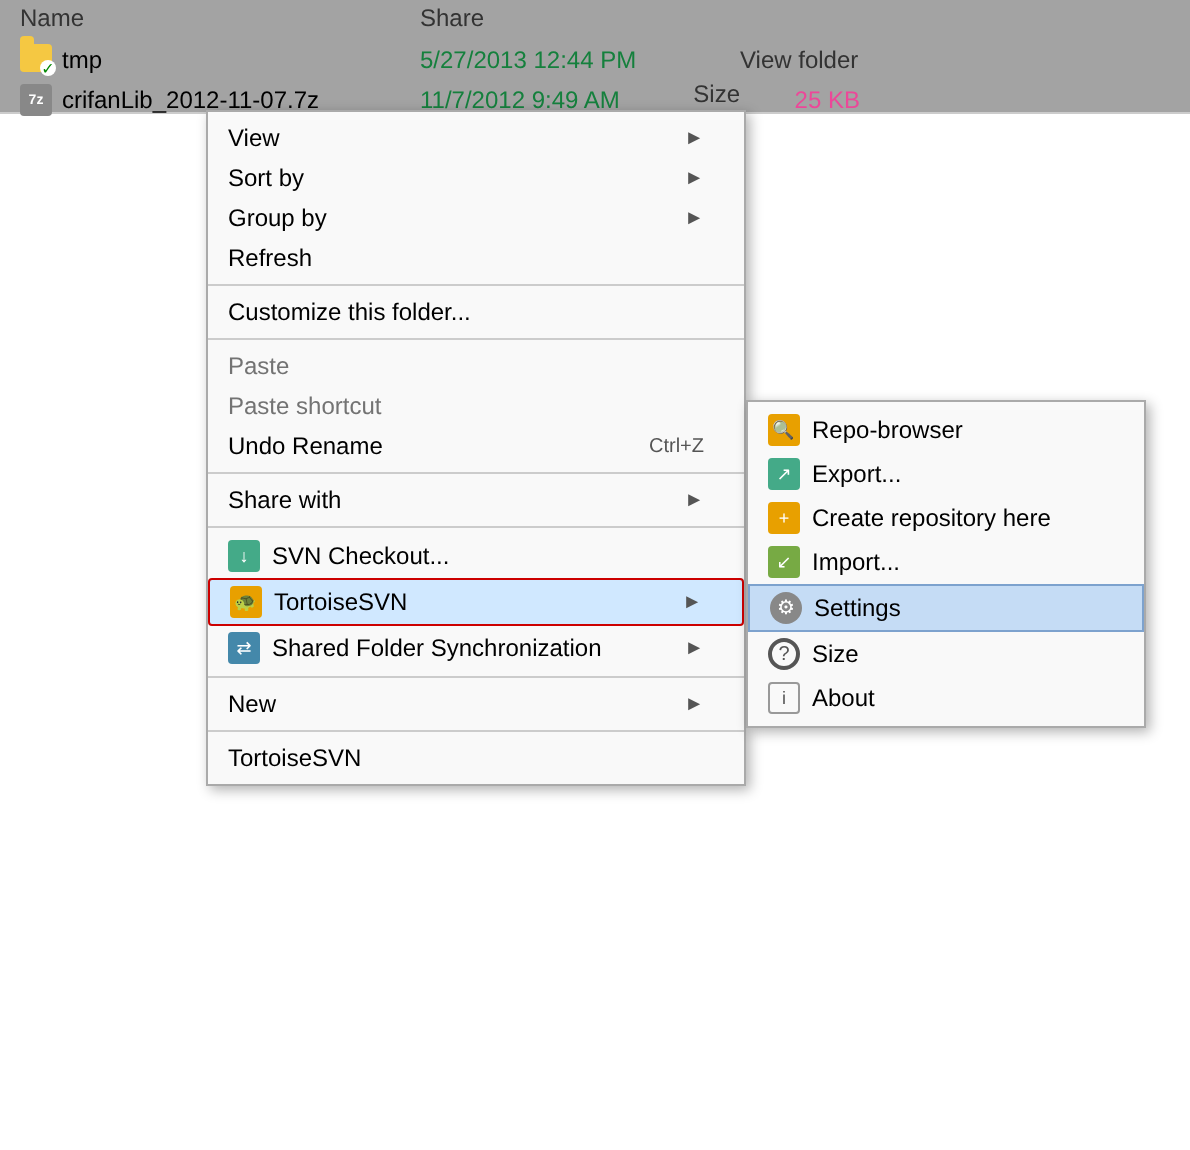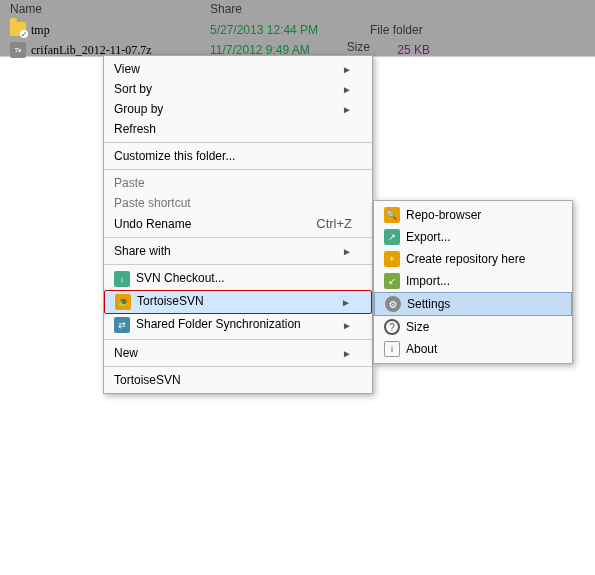--- a/index.html
+++ b/index.html
@@ -41,25 +41,24 @@
       display: flex;
       align-items: center;
       padding: 2px 10px;
       font-size: 12px;
     }
     .file-row .col-name {
       width: 200px;
       display: flex;
       align-items: center;
       gap: 5px;
-      font-family: Liberation Serif, serif;
     }
     .file-row .col-date { width: 160px; color: #15803d; }
     .file-row .col-type { width: 100px; color: #333; }
-    .file-row .col-size { width: 60px; text-align: right; color: #701a75; }
+    .file-row .col-size { width: 60px; text-align: right; color: #ec4899; }
 
     .file-icon {
       width: 16px;
       height: 16px;
       display: inline-block;
     }
 
     
     .context-menu {
       position: absolute;
@@ -87,27 +86,27 @@
       cursor: default;
     }
     .menu-item.tortoise-highlighted {
       background: #d0e8ff;
       border: 1px solid #c00;
       border-radius: 2px;
     }
 
     .menu-item-left {
       display: flex;
-      align-items: flex-start;
+      align-items: center;
       gap: 6px;
     }
 
     .menu-item .shortcut {
       color: #555;
-      font-size: 13px;
+      font-size: 10px;
       padding-left: 25px;
     }
 
     .menu-arrow {
       font-size: 10px;
       color: #555;
     }
 
     .menu-separator {
       height: 1px;
@@ -267,21 +266,21 @@
 
 <div class="file-rows-area">
   <div class="file-row">
     <div class="col-name">
       <span class="file-icon">
         <div class="icon-folder-svn"></div>
       </span>
       <span>tmp</span>
     </div>
     <div class="col-date">5/27/2013 12:44 PM</div>
-    <div class="col-type">File folder</div>
+    <div class="col-type">View folder</div>
     <div class="col-size"></div>
   </div>
   <div class="file-row">
     <div class="col-name">
       <span class="file-icon">
         <div class="icon-7z">7z</div>
       </span>
       <span>crifanLib_2012-11-07.7z</span>
     </div>
     <div class="col-date">11/7/2012 9:49 AM</div>

